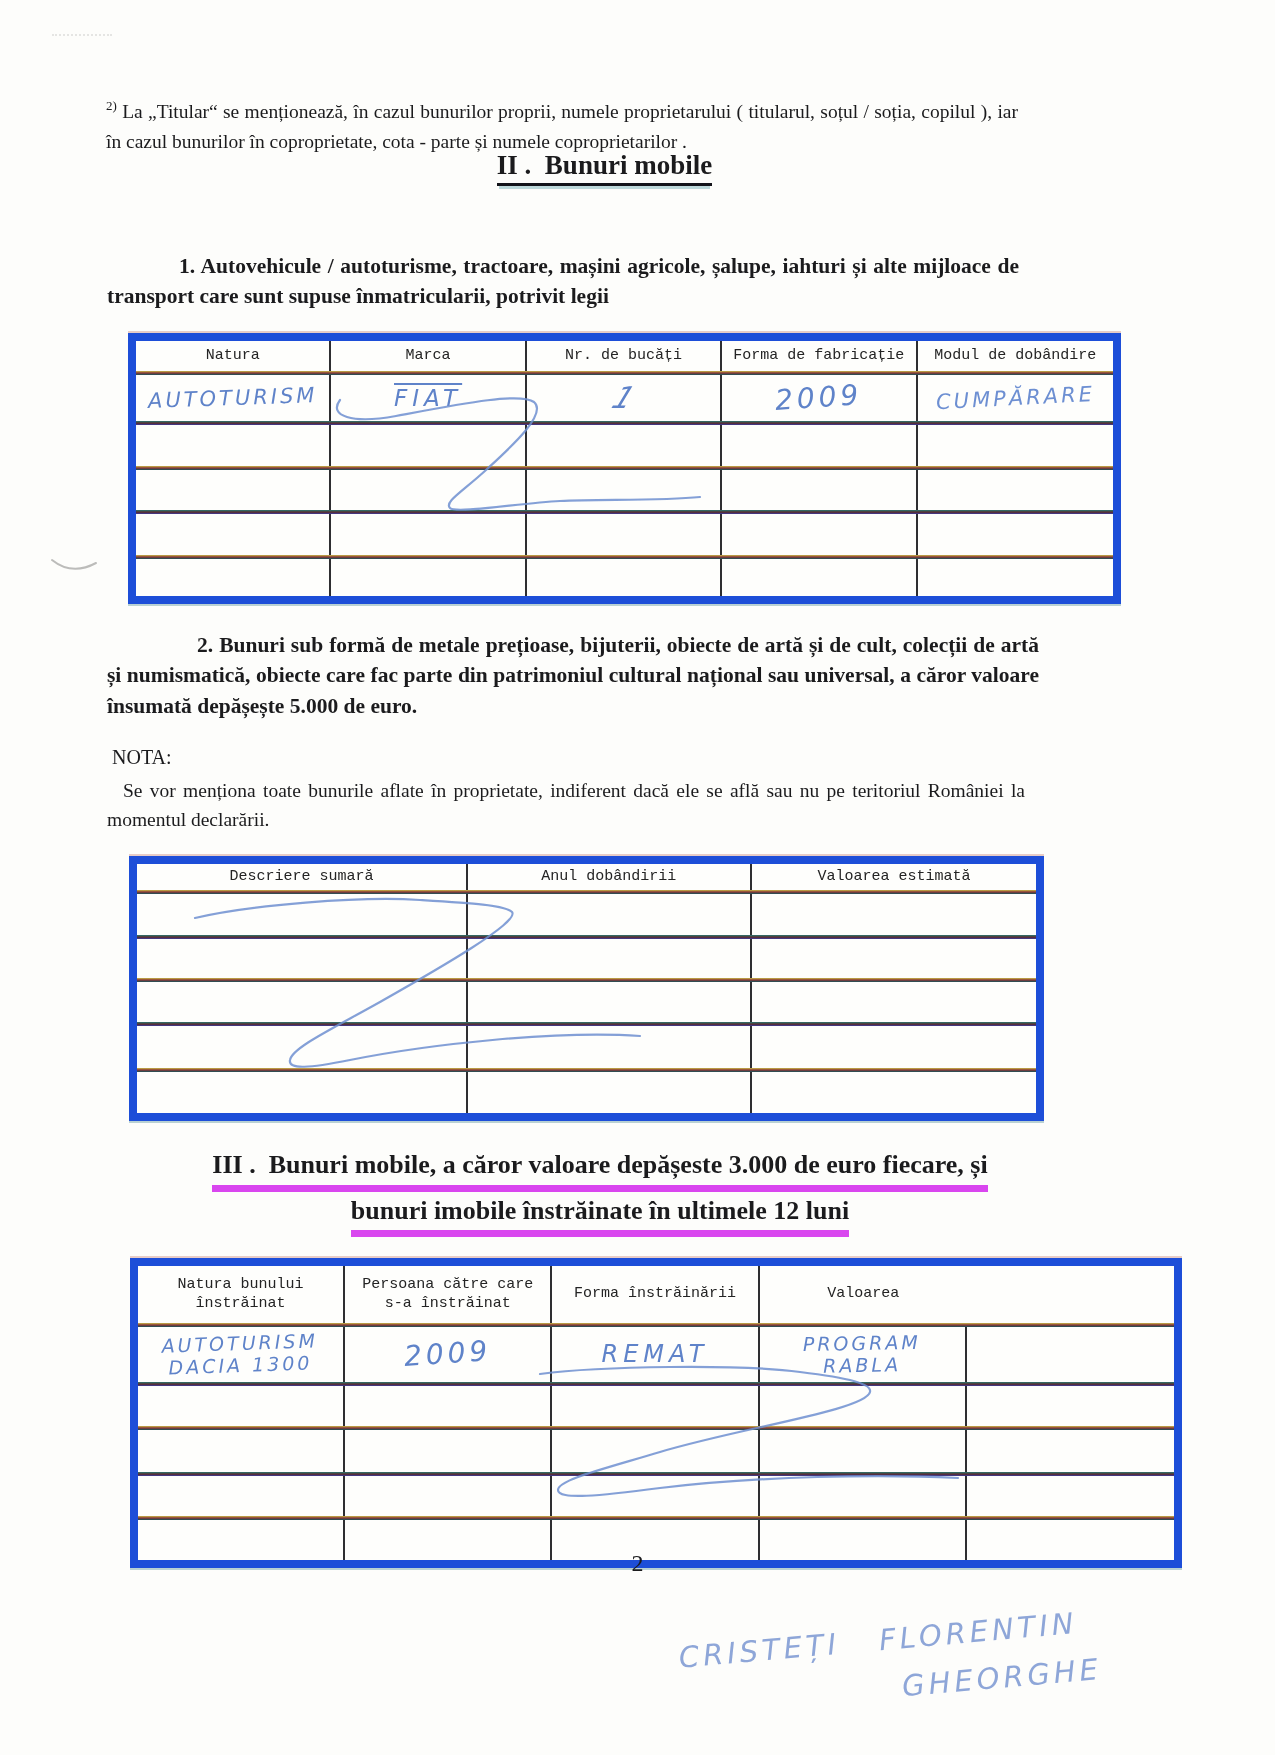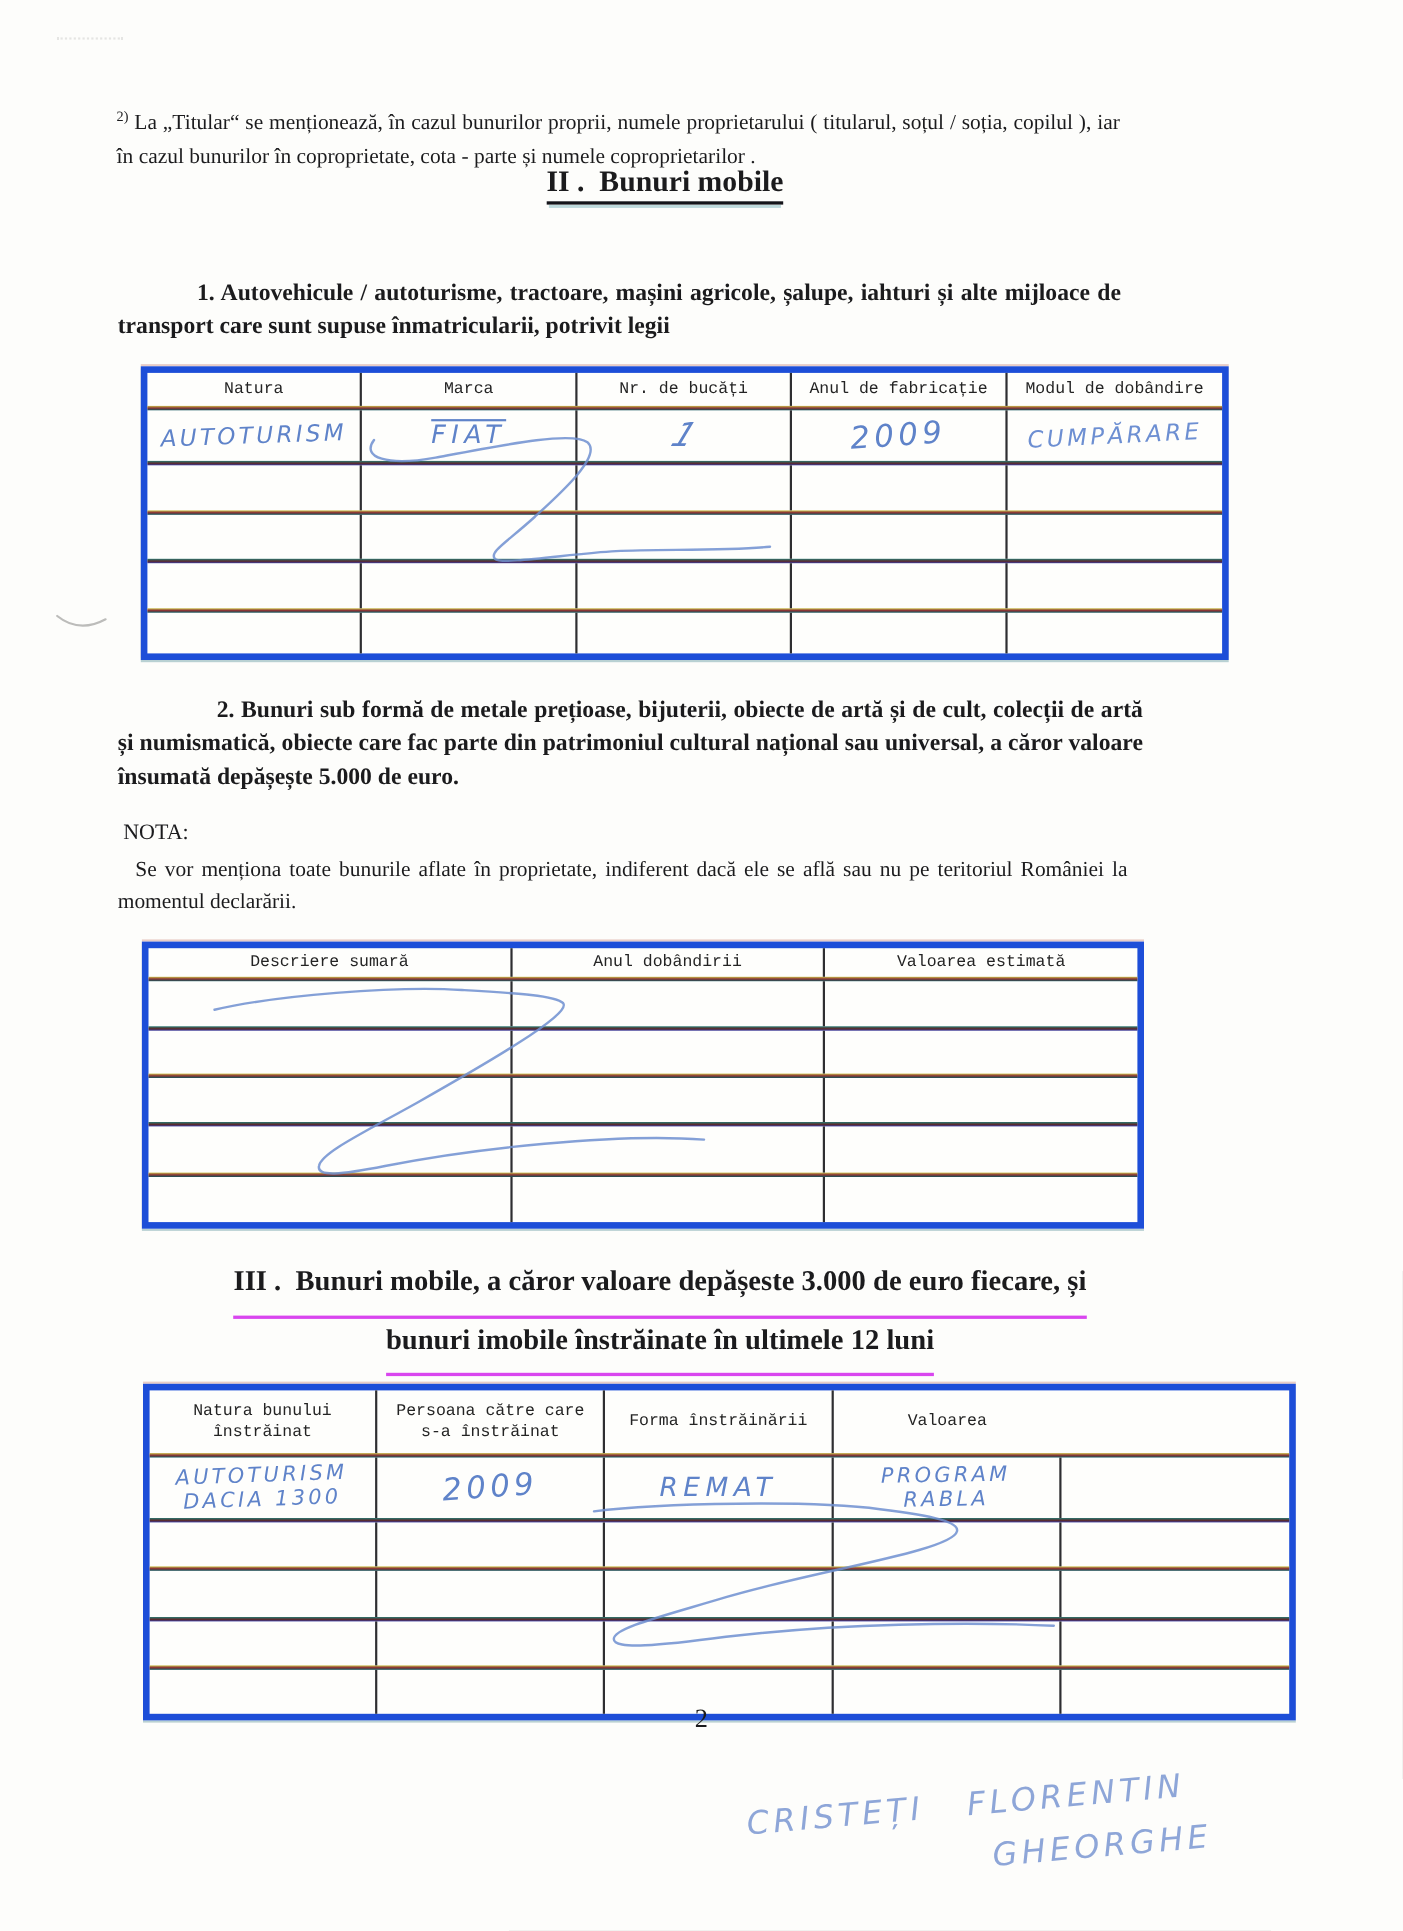--- a/index.html
+++ b/index.html
@@ -20,24 +20,24 @@
     box-shadow:0 5px 0 -2px rgba(70,150,160,.35);margin-left:39px;}
   .para{position:absolute;font-weight:700;font-size:21.5px;line-height:1.42;
     text-align:justify;}
   .para1{left:107px;top:229px;width:912px;text-indent:72px;}
   .para2{left:107px;top:608px;width:932px;text-indent:90px;}
   .nota-label{position:absolute;left:112px;top:726px;font-size:20px;}
   .nota-text{position:absolute;left:107px;top:756px;width:918px;
     font-size:19.5px;line-height:1.5;text-indent:16px;text-align:justify;}
   .h-sec3{position:absolute;left:0;top:1146px;width:1200px;text-align:center;
     font-size:26px;font-weight:700;line-height:1.45;}
-  .h-sec3 .ln{display:inline-block;border-bottom:3px solid #d946ef;
-    padding-bottom:12px;white-space:pre;}
+  .h-sec3 .ln{display:inline-block;border-bottom:7px solid #d946ef;
+    padding-bottom:1px;white-space:pre;}
   
-  .tbl{position:absolute;border:6px solid #1d4ed8;background:#fefefc;
+  .tbl{position:absolute;border:8px solid #1d4ed8;background:#fefefc;
     box-shadow:0 -2px 0 rgba(170,60,40,.25), 0 2px 0 rgba(30,110,120,.3);}
   .row{display:flex;align-items:center;}
   .cell{height:100%;display:flex;align-items:center;justify-content:center;
     border-right:2px solid #2e2e31;box-sizing:border-box;text-align:center;}
   .cell:last-child{border-right:none;}
   .hcell{font-family:"Liberation Mono", monospace;font-size:15px;color:#242424;
     white-space:pre-line;line-height:1.25;}
   .hdiv{height:4px;}
   .hdiv.a{background:linear-gradient(180deg,#c9bc4a 0%,#8a3535 50%,#14555c 100%);}
   .hdiv.b{background:linear-gradient(180deg,#2a7a72 0%,#5a2b2b 55%,#3b3ba0 100%);}
@@ -81,21 +81,21 @@
     <span>II .  Bunuri mobile</span>
   </div>
 
   <p class="para para1">1. Autovehicule / autoturisme, tractoare, mașini agricole, șalupe, iahturi și alte mijloace de transport care sunt supuse înmatricularii, potrivit legii</p>
 
   <div class="tbl t1">
     <div class="row" style="height:30px">
       <div class="cell hcell">Natura</div>
       <div class="cell hcell">Marca</div>
       <div class="cell hcell">Nr. de bucăți</div>
-      <div class="cell hcell">Anul de fabricație</div>
+      <div class="cell hcell">Forma de fabricație</div>
       <div class="cell hcell">Modul de dobândire</div>
     </div>
     <div class="hdiv a"></div>
     <div class="row" style="height:46px">
       <div class="cell">
           <span class="hand hw-nat">AUTOTURISM</span>
         </div>
       <div class="cell">
           <span class="hand hw-fiat">FIAT</span>
         </div>

